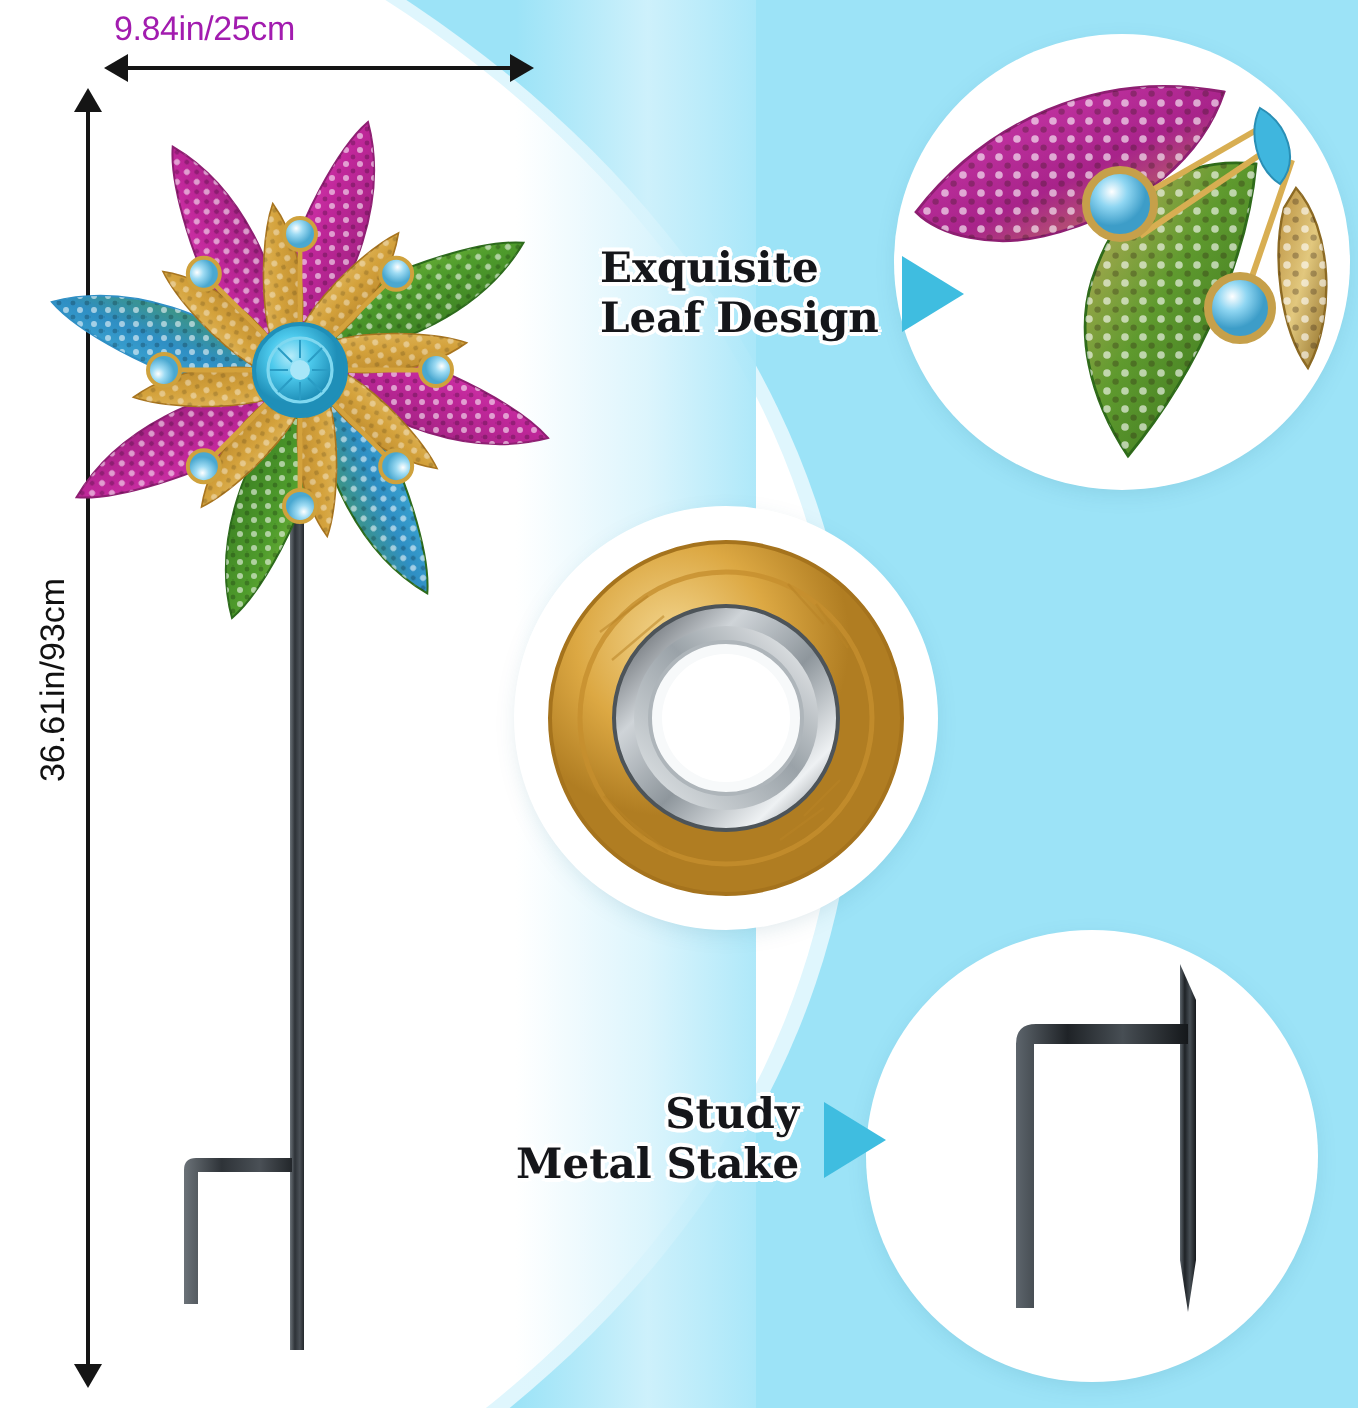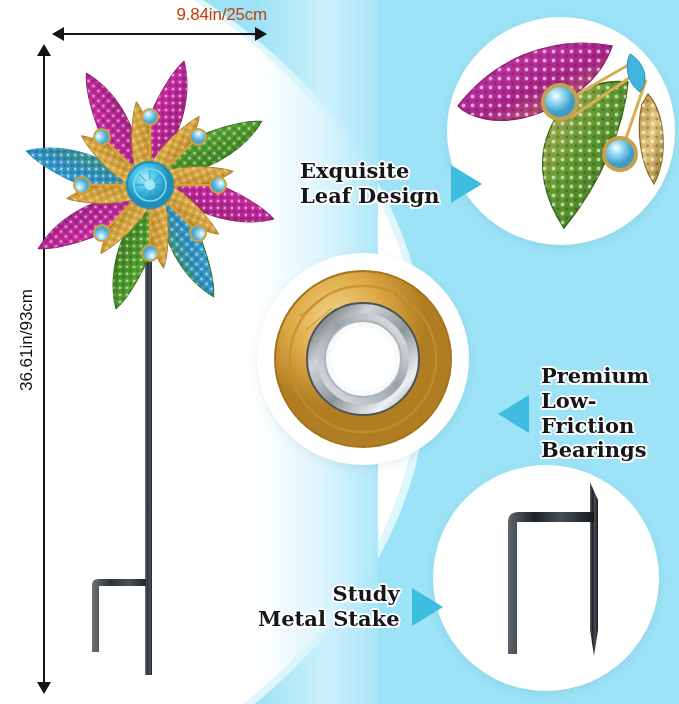--- a/index.html
+++ b/index.html
@@ -38,22 +38,22 @@
   .bg-softband {
     position: absolute;
     left: 258px; top: 0; width: 120px; height: 704px;
     background: linear-gradient(to right, rgba(255,255,255,0) 0%, rgba(214,243,252,0.85) 55%, rgba(170,231,249,0.95) 100%);
   }
 
   
   .dim-label-h {
     position: absolute;
     left: 57px; top: 5px; width: 210px;
-    text-align: right;
-    font-size: 17px; color: #c2410c;
+    text-align: left;
+    font-size: 17px; color: #a21caf;
     letter-spacing: -0.2px;
     white-space: nowrap;
   }
   .dim-line-h {
     position: absolute;
     left: 57px; top: 33px; width: 206px; height: 2px;
     background: #151515;
   }
   .dim-arrow-h-left, .dim-arrow-h-right {
     position: absolute; top: 27px;
@@ -98,21 +98,21 @@
     border-radius: 50%;
     background: #ffffff;
     overflow: hidden;
     box-shadow: 0 0 0 5px #ffffff, 0 3px 14px rgba(20,90,120,0.22);
   }
   #circle-leaf   { left: 452px; top: 22px;  width: 218px; height: 218px; }
   #circle-bearing{ left: 262px; top: 258px; width: 202px; height: 202px; }
   #circle-stake  { left: 438px; top: 470px; width: 216px; height: 216px; }
 
   
-  .callout { position: absolute; display: flex; align-items: center; margin-top: 37px; }
+  .callout { position: absolute; display: flex; align-items: center; }
   .callout-text {
     font-family: "DejaVu Serif", serif;
     font-weight: bold;
     font-size: 21px;
     line-height: 1.18;
     color: #15161a;
     text-shadow:
       -1.5px -1.5px 0 #fff,  1.5px -1.5px 0 #fff,
       -1.5px  1.5px 0 #fff,  1.5px  1.5px 0 #fff,
        0 -2px 0 #fff, 0 2px 0 #fff, -2px 0 0 #fff, 2px 0 0 #fff;
@@ -441,26 +441,20 @@
       <path d="M70,184 L70,52 Q70,42 80,42 L156,42 L156,52 L79,52 L79,184 Z" fill="url(#stkG)"></path>
     </svg>
   </div>
 
   <div class="callout" id="callout-leaf">
     <div class="callout-text">Exquisite
 Leaf Design</div>
     <div class="tri tri-right"></div>
   </div>
 
-  <div class="callout" id="callout-bearing">
-    <div class="tri tri-left"></div>
-    <div class="callout-text">Premium
-Low-Friction
-Bearings</div>
-  </div>
 
   <div class="callout" id="callout-stake">
     <div class="callout-text">Study
 Metal Stake</div>
     <div class="tri tri-right"></div>
   </div>
 
 </div>
 
 </body></html>

